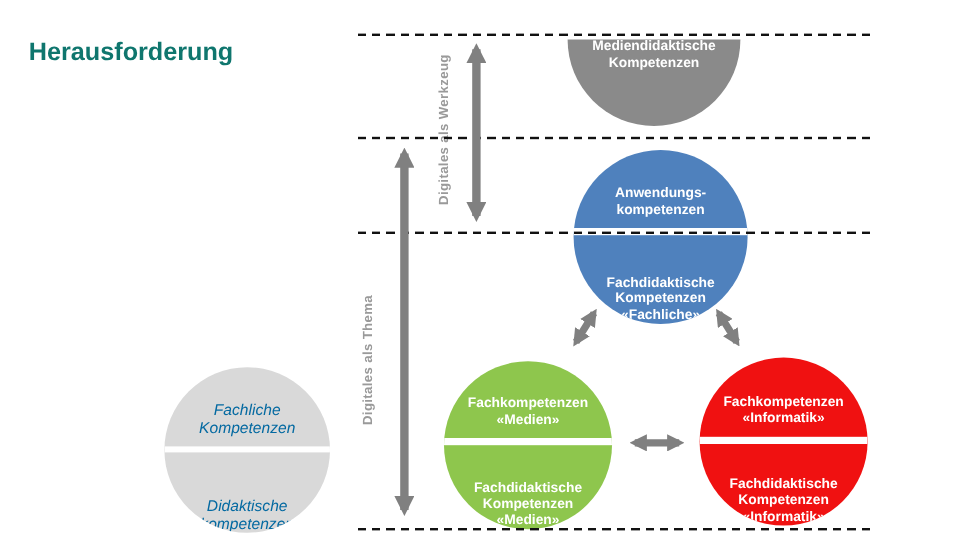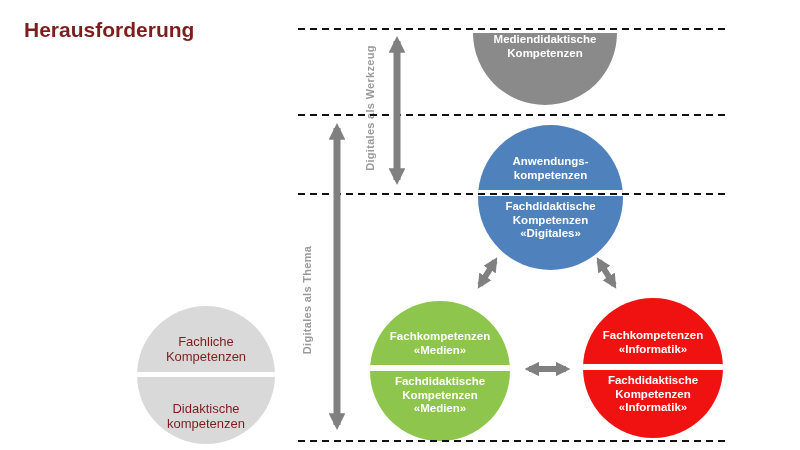--- a/index.html
+++ b/index.html
@@ -3,44 +3,44 @@
 <meta charset="utf-8">
 <style>
   html,body{margin:0;padding:0;}
   body{
     width:800px;height:450px;position:relative;background:#ffffff;
     font-family:"Liberation Sans", sans-serif;overflow:hidden;
   }
   .abs{position:absolute;}
   
   .diagram-title{
-    left:24px;top:16px;width:280px;
-    font-size:21px;font-weight:bold;color:#7f1d1d;line-height:27px;
+    left:24px;top:30px;width:280px;
+    font-size:21px;font-weight:bold;color:#0f766e;line-height:27px;
     z-index:1;
   }
   
   .dash{
     left:298px;width:432px;height:2px;z-index:4;
     background:repeating-linear-gradient(90deg,#111 0 7px,transparent 7px 12px);
   }
   
   .split-circle{
     border-radius:50%;overflow:hidden;display:flex;flex-direction:column;
     z-index:2;text-align:center;color:#fff;font-weight:bold;font-size:11.5px;line-height:13.5px;
   }
   .half{display:flex;flex-direction:column;align-items:center;width:100%;box-sizing:border-box;}
   .half.top{justify-content:flex-end;padding-bottom:8px;flex:0 0 auto;}
-  .half.bottom{justify-content:flex-start;padding-top:4px;flex:1 1 auto;}
+  .half.bottom{justify-content:flex-end;padding-top:4px;flex:1 1 auto;}
   .gapbar{height:6px;background:#fff;flex:0 0 auto;width:100%;}
   .semi{
     left:473px;top:33px;width:144px;height:72px;z-index:2;
     border-radius:0 0 72px 72px;text-align:center;color:#fff;
     font-weight:bold;font-size:11.5px;line-height:13.5px;box-sizing:border-box;
   }
-  .circle-general{color:#7f1d1d;font-weight:normal;font-size:13px;line-height:15px;}
+  .circle-general{color:#0369a1;font-weight:normal;font-style:italic;font-size:13px;line-height:15px;}
   .circle-general .gapbar{height:5px;}
   .circle-general .half.top{padding-bottom:8px;}
   .circle-general .half.bottom{padding-top:24px;}
   
   .axis-label{
     width:170px;height:16px;text-align:center;z-index:1;
     font-size:11px;font-weight:bold;color:#9a9a9a;letter-spacing:.3px;
     transform:rotate(-90deg);
   }
   svg.arrows{left:0;top:0;z-index:5;pointer-events:none;}
@@ -67,21 +67,21 @@
 
 <div class="abs split-circle" style="left: 478px; top: 125px; width: 145px; height: 145px; background-color: rgb(79, 129, 189);">
   <div class="half top" style="height:65px;">
     <div>Anwendungs-</div>
     <div>kompetenzen</div>
   </div>
   <div class="gapbar"></div>
   <div class="half bottom">
     <div>Fachdidaktische</div>
     <div>Kompetenzen</div>
-    <div>«Digitales»</div>
+    <div>«Fachliche»</div>
   </div>
 </div>
 
 <div class="abs split-circle" style="left: 370px; top: 301px; width: 140px; height: 140px; background-color: rgb(142, 198, 77);">
   <div class="half top" style="height:64px;">
     <div>Fachkompetenzen</div>
     <div>«Medien»</div>
   </div>
   <div class="gapbar"></div>
   <div class="half bottom">

